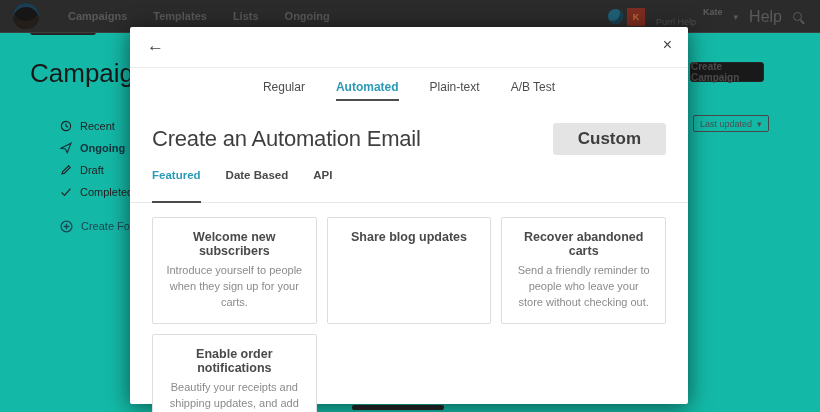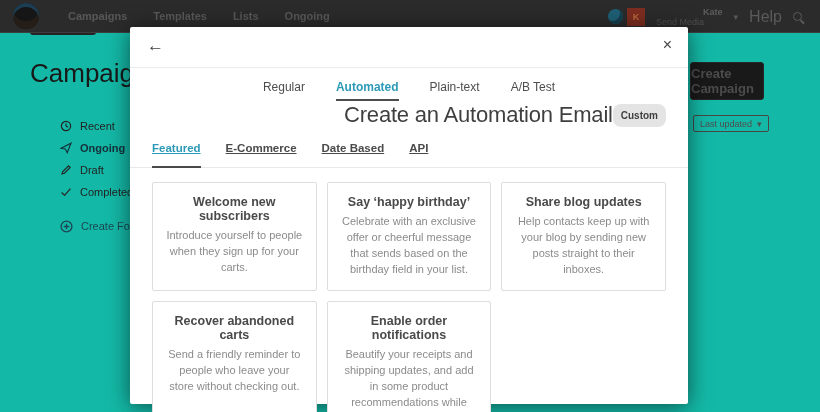--- a/index.html
+++ b/index.html
@@ -28,42 +28,42 @@
   .search { width:9px; height:9px; border:1.5px solid #5a5a5a; border-radius:50%; position:relative; margin-right:8px; }
   .search::after { content:""; position:absolute; width:5px; height:1.5px; background:#5a5a5a;
                    transform:rotate(45deg); right:-4px; bottom:-2px; }
 
   .page-title { position:absolute; left:30px; top:58px; font-size:26px; font-weight:500; color:#181818; }
   .sidebar { position:absolute; left:60px; top:115px; }
   .side-item { display:flex; align-items:center; gap:8px; height:22px; font-size:11px; color:#232323; cursor:default; }
   .side-item svg { flex:0 0 auto; }
   .side-ongoing { color:#14303a; font-weight:bold; }
   .side-folder { margin-top:12px; color:#1b4753; }
-  .btn-create-campaign { position:absolute; left:690px; top:62px; width:74px; height:38px; background:#191919;
-        border:1px solid #262626; border-radius:3px; color:#4c4c4c; font-size:13px; font-weight:bold;
+  .btn-create-campaign { position:absolute; left:690px; top:62px; width:74px; height:20px; background:#191919;
+        border:1px solid #262626; border-radius:3px; color:#4c4c4c; font-size:10px; font-weight:bold;
         display:flex; align-items:center; justify-content:center; }
   .dd-last-updated { position:absolute; left:693px; top:115px; height:17px; border:1px solid #484848;
         border-radius:2px; color:#4e4e4e; font-size:9px; display:flex; align-items:center; gap:5px; padding:0 6px; }
   .footer-remnant { position:absolute; left:352px; top:405px; width:92px; height:5px; background:#252525; border-radius:2px; }
 
   
   .modal { position:absolute; left:130px; top:27px; width:558px; height:377px; background:#ffffff;
            border-radius:2px; box-shadow:0 3px 22px rgba(0,0,0,0.55); z-index:5; }
   .modal-header { position:relative; height:41px; border-bottom:1px solid #ececec; }
   .back { position:absolute; left:17px; top:9px; font-size:17px; color:#3f3f3f; cursor:pointer; line-height:20px; }
   .close { position:absolute; right:16px; top:8px; font-size:16px; color:#444; cursor:pointer; line-height:20px; }
   .tabs { display:flex; justify-content:center; gap:31px; margin-top:12px; }
   .tab { font-size:12px; font-weight:500; color:#4d4d4d; padding-bottom:5px; cursor:pointer; }
   .tab.active { color:#2c9ab7; font-weight:bold; border-bottom:2px solid #4d4d4d; }
-  .title-row { display:flex; justify-content:flex-end; align-items:center; padding:0 22px; margin-top:1px; }
+  .title-row { display:flex; justify-content:space-between; align-items:center; padding:0 22px; margin-top:22px; }
   .modal-title { font-size:22px; font-weight:500; color:#3f3f3f; letter-spacing:-0.2px; }
-  .btn-custom { background:#e4e4e4; border:none; border-radius:8px; padding:6px 8px;
-                font-size:10px; font-weight:bold; color:#3f3f3f; cursor:pointer; font-family:inherit; }
+  .btn-custom { background:#e4e4e4; border:none; border-radius:3px; padding:6px 25px;
+                font-size:17px; font-weight:bold; color:#3f3f3f; cursor:pointer; font-family:inherit; }
   .subtabs { display:flex; gap:25px; padding:0 22px; margin-top:14px; border-bottom:1px solid #e8e8e8; }
-  .subtab { font-size:11.5px; font-weight:bold; color:#4a4a4a; padding-bottom:12px; cursor:pointer;text-decoration:underline; }
+  .subtab { font-size:11.5px; font-weight:bold; color:#4a4a4a; padding-bottom:20px; cursor:pointer; }
   .subtab.active { color:#2c9ab7; border-bottom:2px solid #4a4a4a; margin-bottom:-1px; }
   .cards { display:grid; grid-template-columns:repeat(3,1fr); gap:10px; padding:14px 22px 0 22px; }
   .card { border:1px solid #dddddd; border-radius:2px; background:#fff; min-height:75px;
           padding:12px 13px; text-align:center; cursor:pointer; }
   .card-title { font-size:12.5px; font-weight:bold; color:#4a4a4a; margin-bottom:5px; }
   .card-desc { font-size:11px; color:#8b8b8b; line-height:1.45; }
 </style>
 </head>
 <body>
 
@@ -75,21 +75,21 @@
       <div class="navitem">Campaigns</div>
       <div class="navitem">Templates</div>
       <div class="navitem">Lists</div>
       <div class="navitem">Ongoing</div>
     </div>
     <div class="nav-right">
       <span class="badge-blue"></span>
       <span class="avatar">K</span>
       <span class="userblock">
         <div class="user-name">Kate</div>
-        <div class="user-org">Send Media</div>
+        <div class="user-org">Purrl Help</div>
       </span>
       <span class="caret">▾</span>
       <span class="help">Help</span>
       <span class="search"></span>
     </div>
   </div>
   <div class="nav-underline"></div>
 
   <div class="page-title">Campaigns</div>
 
@@ -148,37 +148,31 @@
       <div class="tab">A/B Test</div>
     </div>
 
     <div class="title-row">
       <div class="modal-title">Create an Automation Email</div>
       <button class="btn-custom">Custom</button>
     </div>
 
     <div class="subtabs">
       <div class="subtab active">Featured</div>
-      <div class="subtab">E-Commerce</div>
       <div class="subtab">Date Based</div>
       <div class="subtab">API</div>
     </div>
 
     <div class="cards">
       <div class="card">
         <div class="card-title">Welcome new subscribers</div>
         <div class="card-desc">Introduce yourself to people when they sign up for your carts.</div>
       </div>
       <div class="card">
-        <div class="card-title">Say ‘happy birthday’</div>
-        <div class="card-desc">Celebrate with an exclusive offer or cheerful message that sends based on the birthday field in your list.</div>
-      </div>
-      <div class="card">
         <div class="card-title">Share blog updates</div>
-        <div class="card-desc">Help contacts keep up with your blog by sending new posts straight to their inboxes.</div>
       </div>
       <div class="card">
         <div class="card-title">Recover abandoned carts</div>
         <div class="card-desc">Send a friendly reminder to people who leave your store without checking out.</div>
       </div>
       <div class="card">
         <div class="card-title">Enable order notifications</div>
         <div class="card-desc">Beautify your receipts and shipping updates, and add in some product recommendations while you’re at it.</div>
       </div>
     </div>

